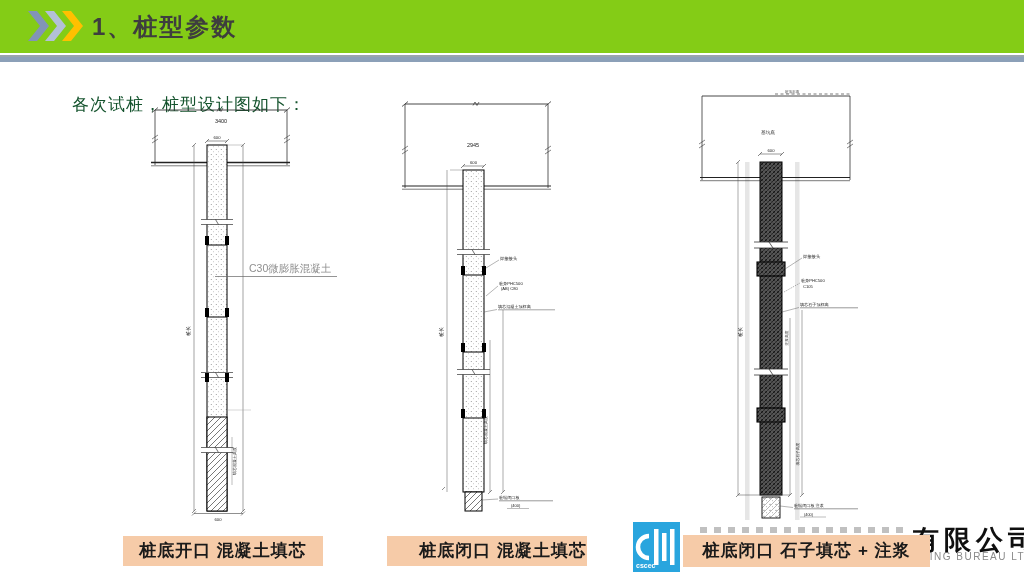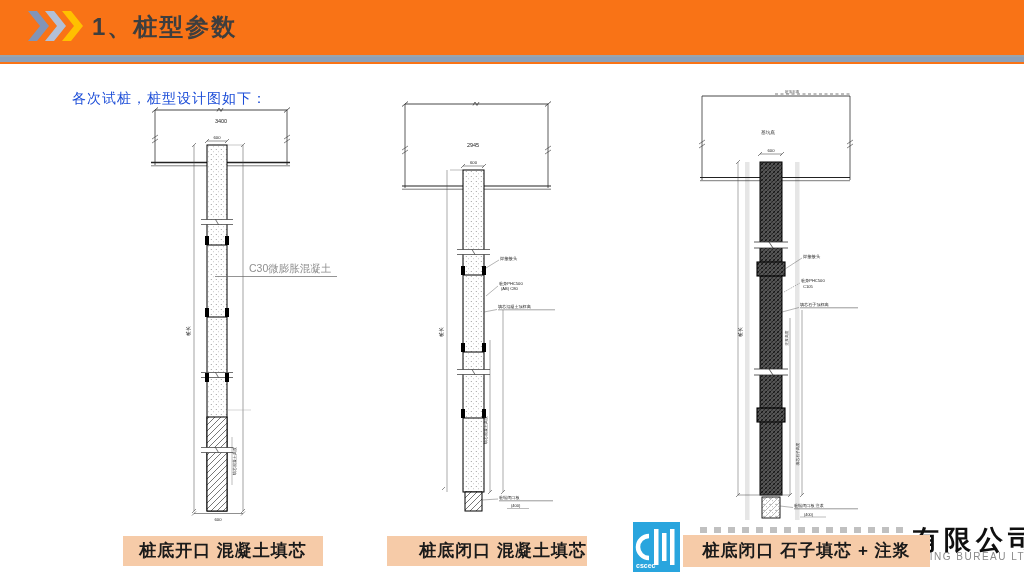--- a/index.html
+++ b/index.html
@@ -1,25 +1,25 @@
 <!DOCTYPE html>
 <html><head>
 <meta charset="utf-8">
 <style>
   html,body{margin:0;padding:0;background:#fff;}
   .slide{position:relative;width:1024px;height:576px;background:#ffffff;overflow:hidden;
          font-family:"Liberation Sans",sans-serif;}
   
-  .hdr{position:absolute;left:0;top:0;width:1024px;height:64px;background:#f97316;}
+  .hdr{position:absolute;left:0;top:0;width:1024px;height:53px;background:#84cc16;}
   .chev{position:absolute;left:28px;top:11px;}
   .title{position:absolute;left:92px;top:11px;font-size:24px;font-weight:bold;color:#3e3e3e;
          letter-spacing:2px;}
   .divider{position:absolute;left:0;top:55px;width:1024px;height:7px;background:#8ca0b8;
            border-top:2px solid #9aa4ad;box-sizing:border-box;}
-  .intro{position:absolute;left:72px;top:76px;font-size:14px;color:#1d4ed8;letter-spacing:1px;}
+  .intro{position:absolute;left:72px;top:76px;font-size:17px;color:#14532d;letter-spacing:1px;}
   
   .fig{position:absolute;}
   
   .cap{position:absolute;top:536px;height:30px;background:#f6cba8;color:#1a1a1a;
        font-size:17px;font-weight:bold;text-align:center;line-height:30px;letter-spacing:1px;
        z-index:3;}
   .cap1{left:123px;width:200px;}
   .cap2{left:387px;width:200px;text-align:right;}
   .cap3{left:663px;width:247px;height:32px;line-height:32px;top:535px;margin-left:20px;}
   

